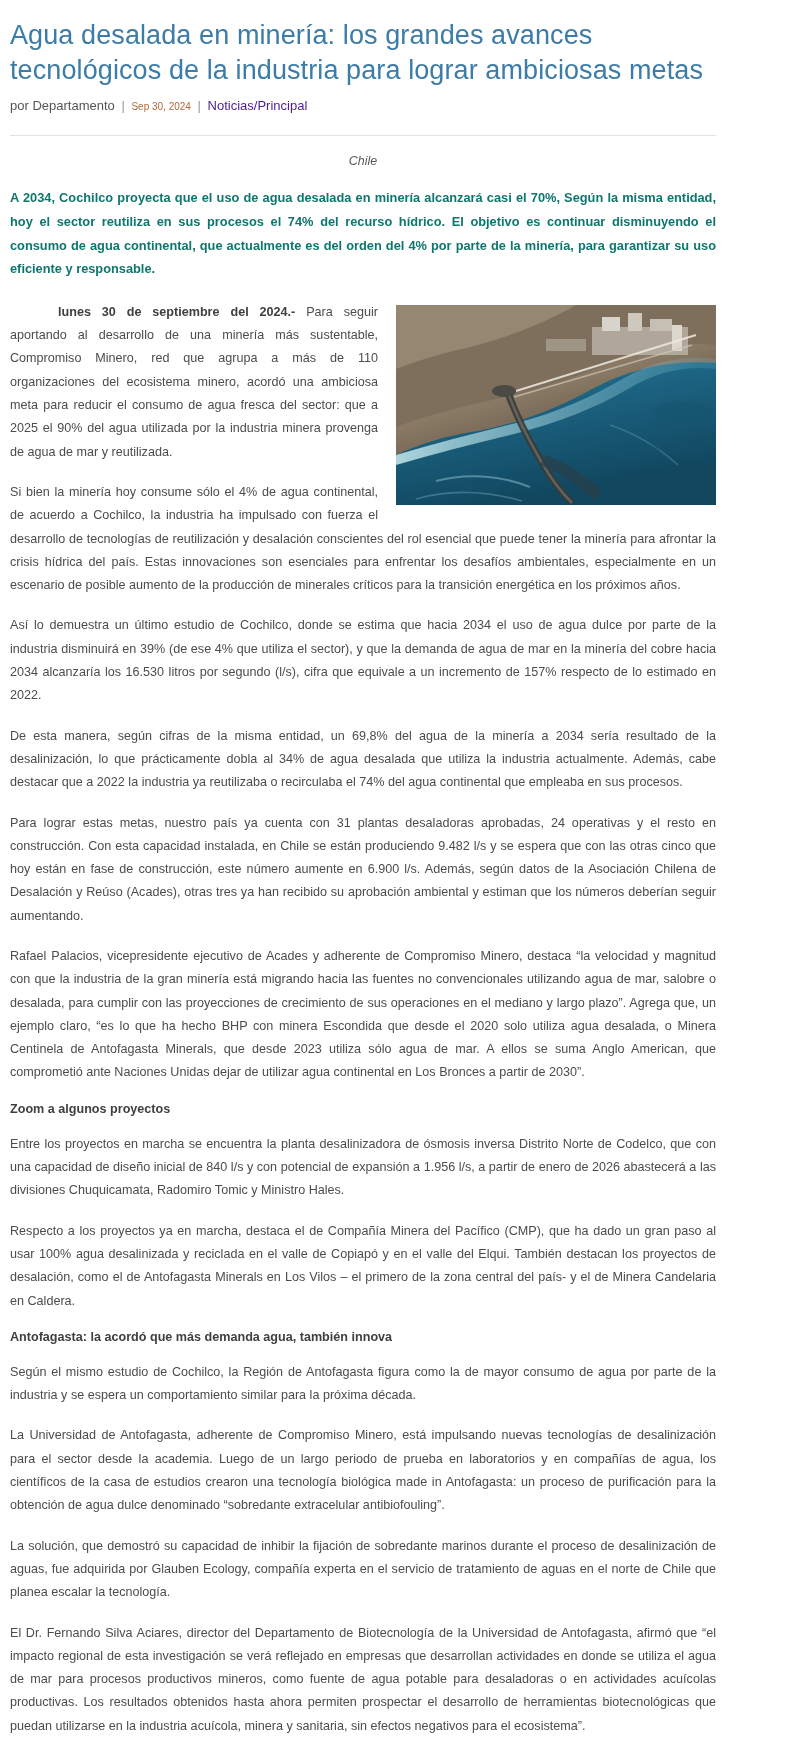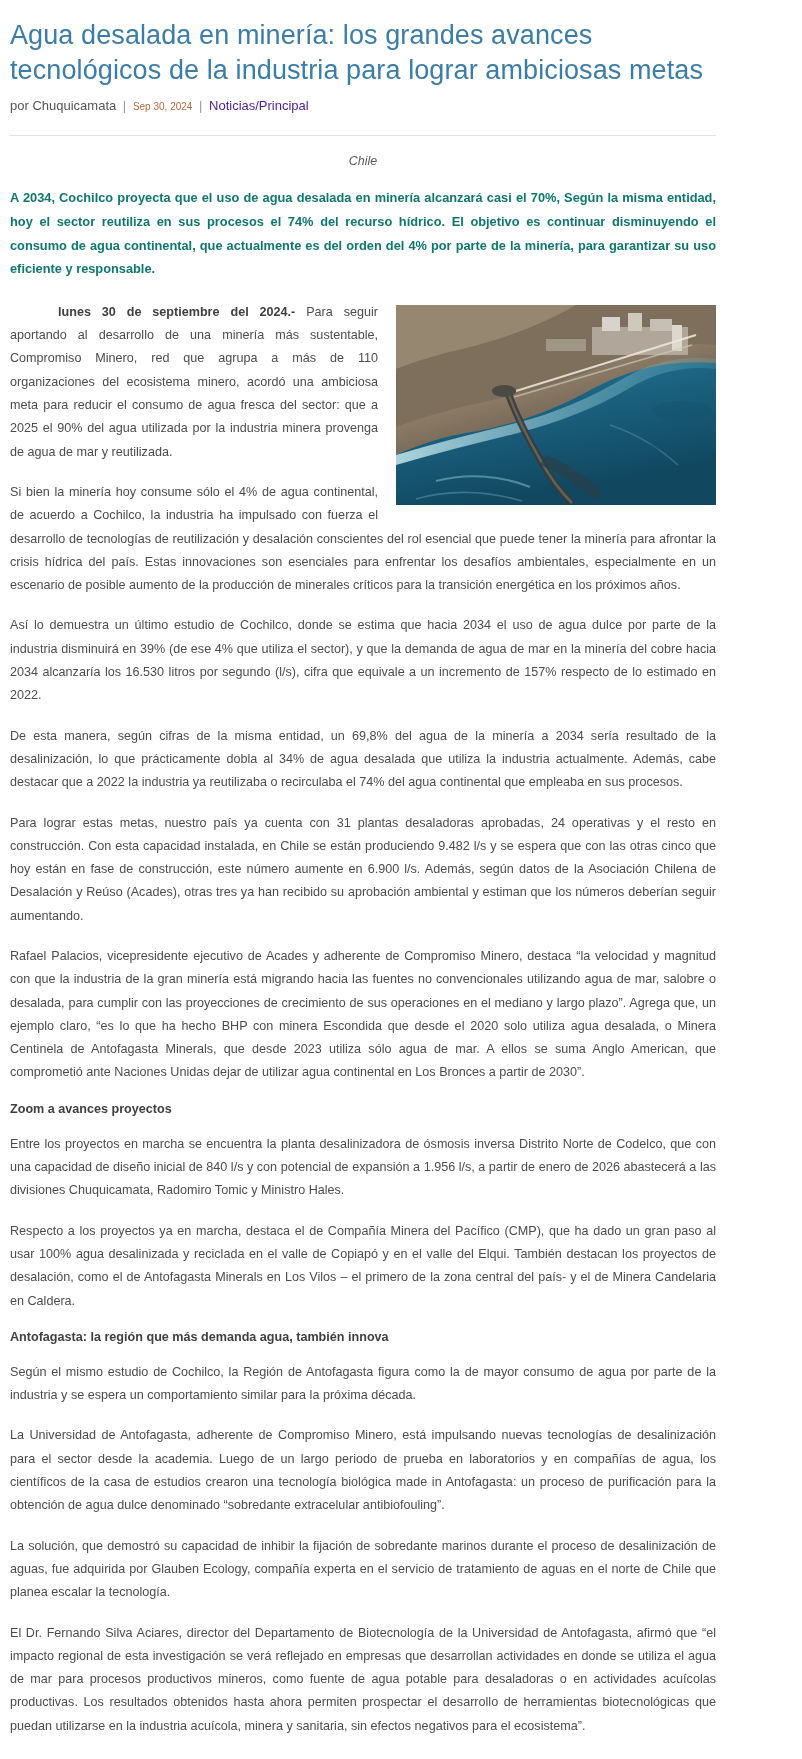--- a/index.html
+++ b/index.html
@@ -92,21 +92,21 @@
   }
 </style>
 </head>
 <body>
 
 <div class="page">
 
   <h1 class="article-title">Agua desalada en minería: los grandes avances tecnológicos de la industria para lograr ambiciosas metas</h1>
 
   <div class="byline">
-    <span>por Chuquicamata</span>
+    <span>por Departamento</span>
     <span class="sep">|</span>
     <span class="date">Sep 30, 2024</span>
     <span class="sep">|</span>
     <span class="cat">Noticias/Principal</span>
   </div>
 
   <hr class="hr">
 
   <p class="country">Chile</p>
 
@@ -172,27 +172,27 @@
   </div>
 
   <p class="body">Así lo demuestra un último estudio de Cochilco, donde se estima que hacia 2034 el uso de agua dulce por parte de la industria disminuirá en 39% (de ese 4% que utiliza el sector), y que la demanda de agua de mar en la minería del cobre hacia 2034 alcanzaría los 16.530 litros por segundo (l/s), cifra que equivale a un incremento de 157% respecto de lo estimado en 2022.</p>
 
   <p class="body">De esta manera, según cifras de la misma entidad, un 69,8% del agua de la minería a 2034 sería resultado de la desalinización, lo que prácticamente dobla al 34% de agua desalada que utiliza la industria actualmente. Además, cabe destacar que a 2022 la industria ya reutilizaba o recirculaba el 74% del agua continental que empleaba en sus procesos.</p>
 
   <p class="body">Para lograr estas metas, nuestro país ya cuenta con 31 plantas desaladoras aprobadas, 24 operativas y el resto en construcción. Con esta capacidad instalada, en Chile se están produciendo 9.482 l/s y se espera que con las otras cinco que hoy están en fase de construcción, este número aumente en 6.900 l/s. Además, según datos de la Asociación Chilena de Desalación y Reúso (Acades), otras tres ya han recibido su aprobación ambiental y estiman que los números deberían seguir aumentando.</p>
 
   <p class="body">Rafael Palacios, vicepresidente ejecutivo de Acades y adherente de Compromiso Minero, destaca “la velocidad y magnitud con que la industria de la gran minería está migrando hacia las fuentes no convencionales utilizando agua de mar, salobre o desalada, para cumplir con las proyecciones de crecimiento de sus operaciones en el mediano y largo plazo”. Agrega que, un ejemplo claro, “es lo que ha hecho BHP con minera Escondida que desde el 2020 solo utiliza agua desalada, o Minera Centinela de Antofagasta Minerals, que desde 2023 utiliza sólo agua de mar. A ellos se suma Anglo American, que comprometió ante Naciones Unidas dejar de utilizar agua continental en Los Bronces a partir de 2030”.</p>
 
-  <p class="subhead">Zoom a avances proyectos</p>
+  <p class="subhead">Zoom a algunos proyectos</p>
 
   <p class="body">Entre los proyectos en marcha se encuentra la planta desalinizadora de ósmosis inversa Distrito Norte de Codelco, que con una capacidad de diseño inicial de 840 l/s y con potencial de expansión a 1.956 l/s, a partir de enero de 2026 abastecerá a las divisiones Chuquicamata, Radomiro Tomic y Ministro Hales.</p>
 
   <p class="body">Respecto a los proyectos ya en marcha, destaca el de Compañía Minera del Pacífico (CMP), que ha dado un gran paso al usar 100% agua desalinizada y reciclada en el valle de Copiapó y en el valle del Elqui. También destacan los proyectos de desalación, como el de Antofagasta Minerals en Los Vilos – el primero de la zona central del país- y el de Minera Candelaria en Caldera.</p>
 
-  <p class="subhead">Antofagasta: la región que más demanda agua, también innova</p>
+  <p class="subhead">Antofagasta: la acordó que más demanda agua, también innova</p>
 
   <p class="body">Según el mismo estudio de Cochilco, la Región de Antofagasta figura como la de mayor consumo de agua por parte de la industria y se espera un comportamiento similar para la próxima década.</p>
 
   <p class="body">La Universidad de Antofagasta, adherente de Compromiso Minero, está impulsando nuevas tecnologías de desalinización para el sector desde la academia. Luego de un largo periodo de prueba en laboratorios y en compañías de agua, los científicos de la casa de estudios crearon una tecnología biológica made in Antofagasta: un proceso de purificación para la obtención de agua dulce denominado “sobredante extracelular antibiofouling”.</p>
 
   <p class="body">La solución, que demostró su capacidad de inhibir la fijación de sobredante marinos durante el proceso de desalinización de aguas, fue adquirida por Glauben Ecology, compañía experta en el servicio de tratamiento de aguas en el norte de Chile que planea escalar la tecnología.</p>
 
   <p class="body">El Dr. Fernando Silva Aciares, director del Departamento de Biotecnología de la Universidad de Antofagasta, afirmó que “el impacto regional de esta investigación se verá reflejado en empresas que desarrollan actividades en donde se utiliza el agua de mar para procesos productivos mineros, como fuente de agua potable para desaladoras o en actividades acuícolas productivas. Los resultados obtenidos hasta ahora permiten prospectar el desarrollo de herramientas biotecnológicas que puedan utilizarse en la industria acuícola, minera y sanitaria, sin efectos negativos para el ecosistema”.</p>
 
 </div>

